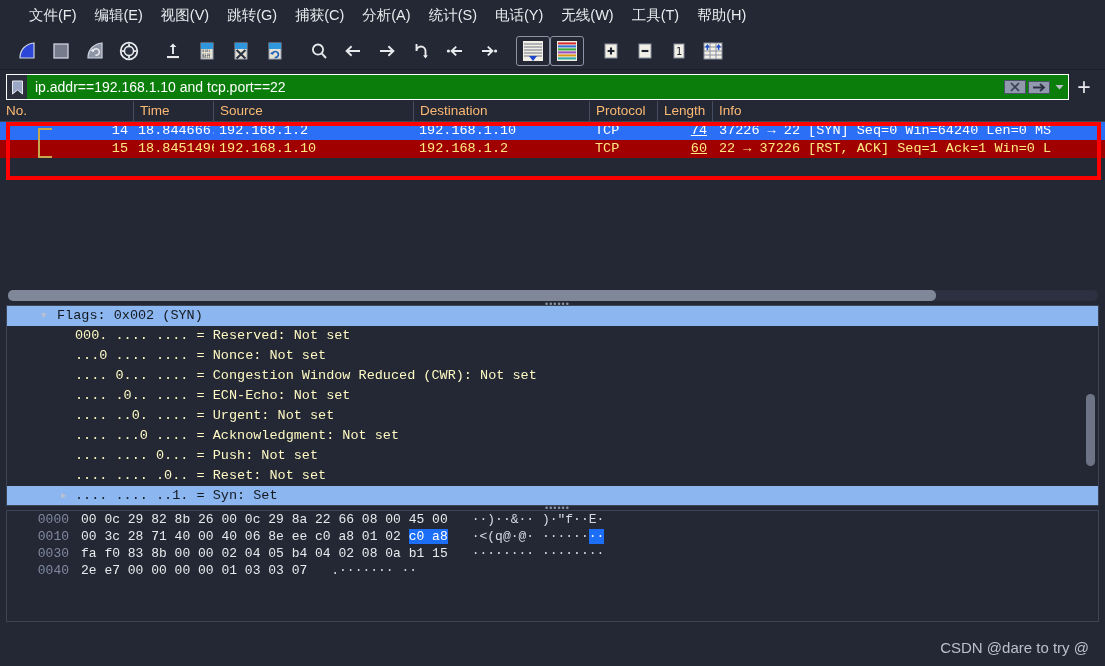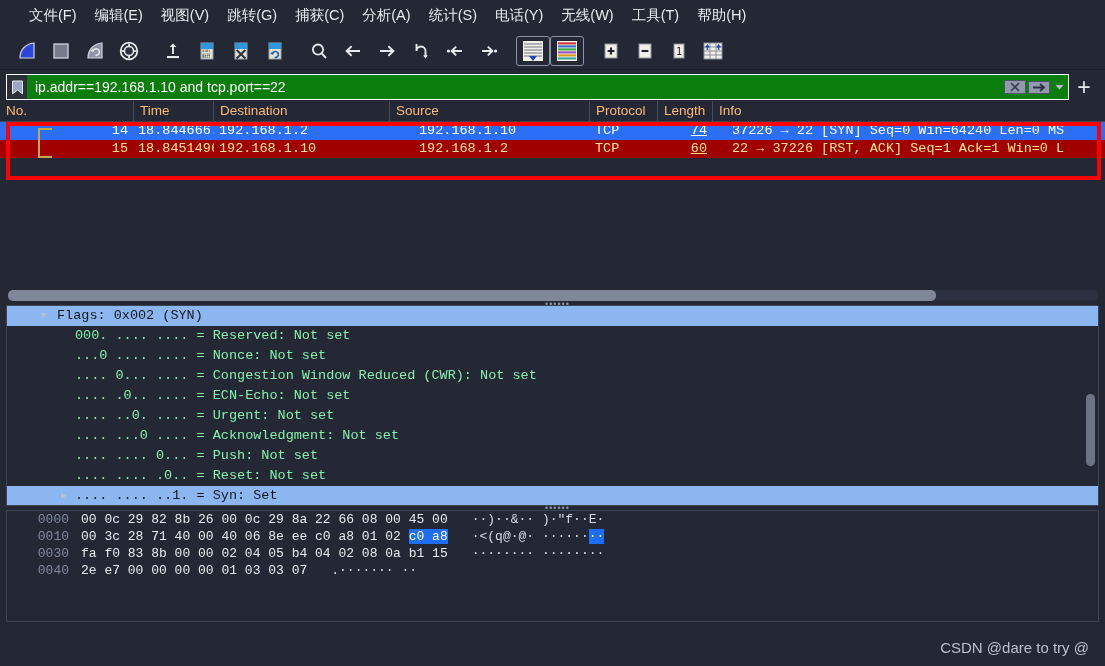--- a/index.html
+++ b/index.html
@@ -76,21 +76,21 @@
   .prow { display: flex; height: 18px; line-height: 18px; font-size: 13.5px; font-family: "Liberation Mono", monospace; white-space: nowrap; }
   .prow.sel { background: #2a6ff5; color: #ffffff; }
   .prow.rst { background: #a00000; color: #ffe97f; }
   .pc { overflow: hidden; padding-right: 6px; }
   .pc.num  { width: 134px; text-align: right; }
   .pc.time { width: 80px; text-align: left; padding-left: 4px; }
   .pc.src  { width: 200px; padding-left: 5px; }
   .pc.dst  { width: 176px; padding-left: 5px; }
   .pc.prot { width: 68px; padding-left: 5px; }
   .pc.len  { width: 55px; text-align: right; text-decoration: underline; }
-  .pc.info { flex: 1; padding-left: 6px; margin-left: 13px; }
+  .pc.info { flex: 1; padding-left: 6px; }
 
   #red-box {
     position: absolute; left: 6px; top: 122px; width: 1095px; height: 58px;
     border: 4px solid #ff0000; pointer-events: none; z-index: 6;
   }
   #bracket {
     position: absolute; left: 38px; top: 128px; width: 14px; height: 30px;
     border: 2px solid #c8a84a; border-right: none; z-index: 7;
   }
 
@@ -99,21 +99,21 @@
   #hscroll-thumb { position: absolute; left: 0; top: 0; width: 928px; height: 11px; background: #7f8798; border-radius: 5px; }
   .splitter-dots { position: absolute; color: #8a92a3; font-size: 9px; letter-spacing: 1px; line-height: 1; }
 
   
   #detail-pane {
     position: absolute; left: 6px; top: 305px; width: 1093px; height: 201px;
     background: #232834; border: 1px solid #3d4456; overflow: hidden;
   }
   .drow {
     height: 20px; line-height: 20px; font-size: 13.5px;
-    font-family: "Liberation Mono", monospace; color: #86efac;
+    font-family: "Liberation Mono", monospace; color: #fef9c3;
     white-space: nowrap; position: relative;
   }
   .drow .dtxt { display: inline-block; }
   .drow.hl { background: #8cb6f0; color: #14181f; }
   .tri { position: absolute; color: #b8c0d0; font-size: 9px; }
   #detail-vscroll { position: absolute; right: 3px; top: 88px; width: 9px; height: 72px; background: #6d7485; border-radius: 5px; }
 
   
   #hex-pane {
     position: absolute; left: 6px; top: 510px; width: 1093px; height: 112px;
@@ -326,22 +326,22 @@
           </svg>
       </div>
     </div>
     <div id="plus-btn">+</div>
   </div>
 
   <div id="packet-list">
     <div id="plist-header">
         <div class="col-h" style="width: 134px;">No.</div>
         <div class="col-h" style="width: 80px;">Time</div>
+        <div class="col-h" style="width: 200px;">Source</div>
         <div class="col-h" style="width: 176px;">Destination</div>
-        <div class="col-h" style="width: 200px;">Source</div>
         <div class="col-h" style="width: 68px;">Protocol</div>
         <div class="col-h" style="width: 55px;">Length</div>
         <div class="col-h" style="width: 387px; flex: 1 1 0%; border-right: none;">Info</div>
       </div>
     <div id="plist-rows">
         <div class="prow sel">
           <div class="pc num">14</div>
           <div class="pc time">18.844666794</div>
           <div class="pc src">192.168.1.2</div>
           <div class="pc dst">192.168.1.10</div>

